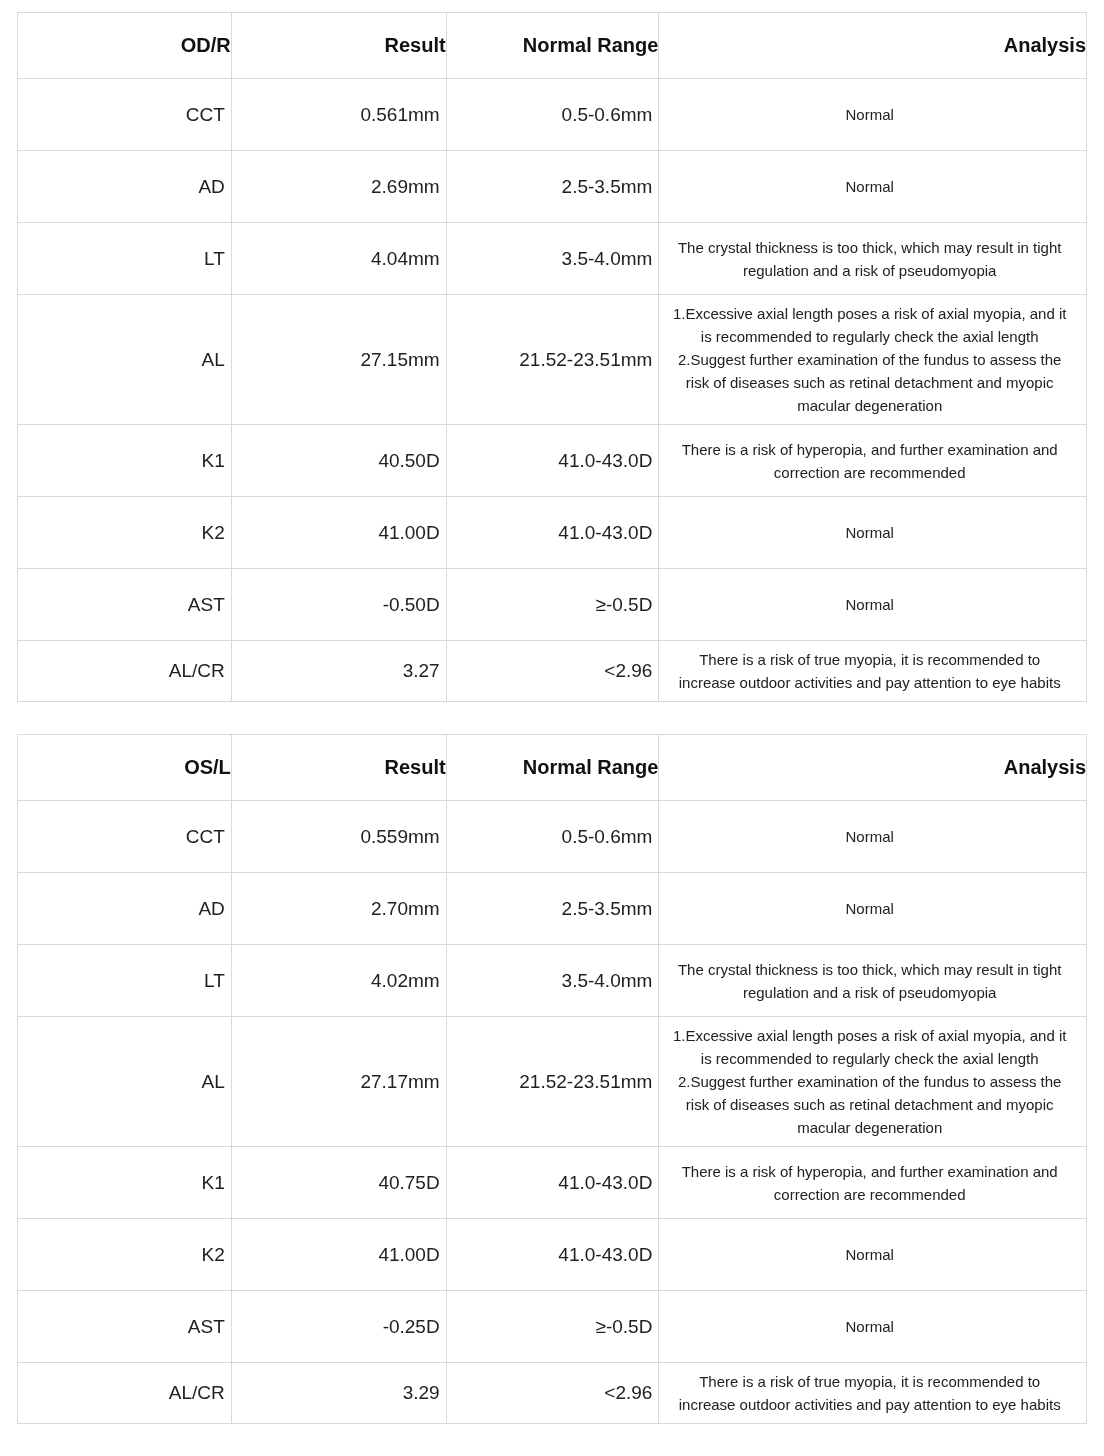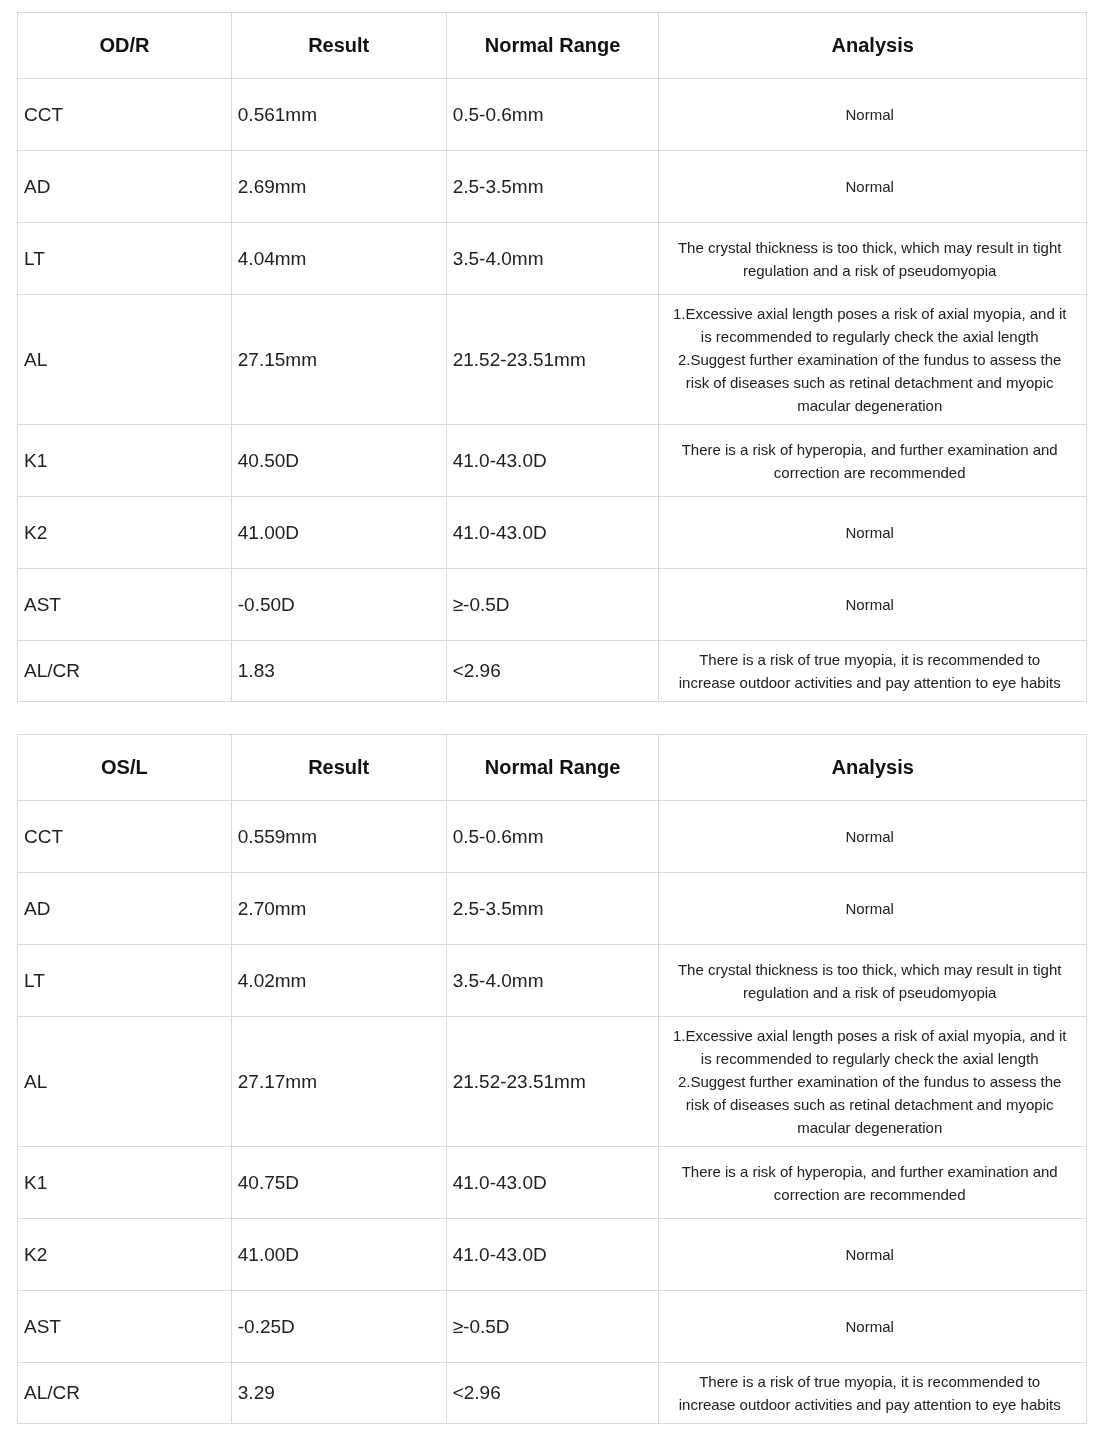--- a/index.html
+++ b/index.html
@@ -28,33 +28,33 @@
   }
   table.report + table.report{ margin-top:32px; }
   table.report col.c1{ width:20%; }
   table.report col.c2{ width:20.1%; }
   table.report col.c3{ width:19.9%; }
   table.report col.c4{ width:40%; }
   table.report th{
     height:66px;
     font-size:20px;
     font-weight:700;
-    text-align:center;
+    text-align:right;
     vertical-align:middle;
     border:1px solid var(--border);
     color:#111;
   }
   table.report td{
     border:1px solid var(--border);
     vertical-align:middle;
     height:72px;
   }
   table.report tr:last-child td{ height:50px; }
   td.cell-param, td.cell-result, td.cell-range{
-    text-align:left;
+    text-align:right;
     font-size:19px;
     padding:4px 6px;
   }
   td.cell-analysis{
     text-align:center;
     font-size:15px;
     line-height:23px;
     padding:7px 16px 7px 10px;
     white-space:pre-line;
   }
@@ -119,21 +119,21 @@
           <td class="cell-analysis">Normal</td>
         </tr>
         <tr>
           <td class="cell-param">AST</td>
           <td class="cell-result">-0.50D</td>
           <td class="cell-range">≥-0.5D</td>
           <td class="cell-analysis">Normal</td>
         </tr>
         <tr>
           <td class="cell-param">AL/CR</td>
-          <td class="cell-result">1.83</td>
+          <td class="cell-result">3.27</td>
           <td class="cell-range">&lt;2.96</td>
           <td class="cell-analysis">There is a risk of true myopia, it is recommended to increase outdoor activities and pay attention to eye habits</td>
         </tr>
       </tbody>
   </table>
 
   <table class="report">
     <colgroup>
         <col class="c1">
         <col class="c2">

